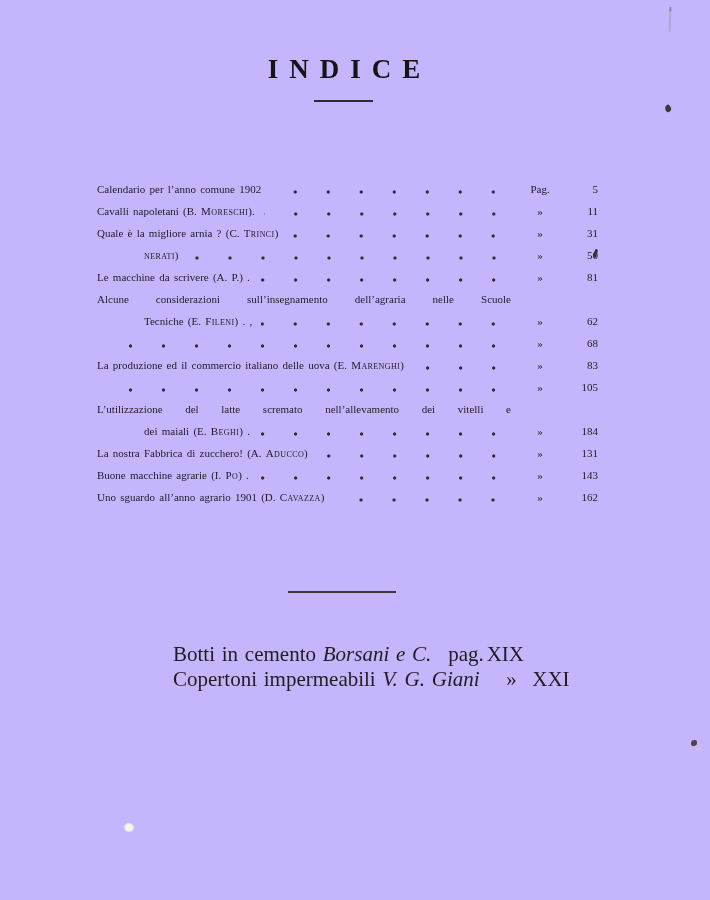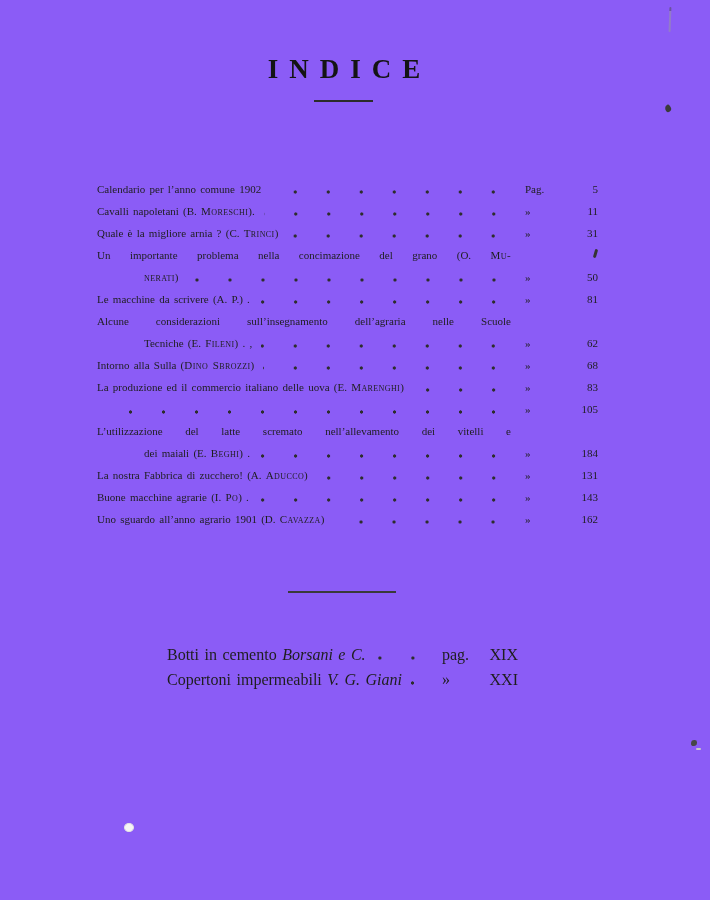--- a/index.html
+++ b/index.html
@@ -4,21 +4,21 @@
 <style>
   html, body {
     margin: 0;
     padding: 0;
     background: #ffffff;
   }
   .page {
     position: relative;
     width: 710px;
     height: 900px;
-    background: #8b5cf6;
+    background: #c4b5fd;
     overflow: hidden;
     font-family: "Liberation Serif", "DejaVu Serif", serif;
     color: #1e1e1e;
   }
 
   
   .title {
     position: absolute;
     top: 54px;
     left: 0;
@@ -65,40 +65,40 @@
   .it { font-style: italic; }
   .leader {
     flex: 1 1 0;
     min-width: 0;
     margin: 0 5px 0 9px;
     background-image: radial-gradient(circle, #2d2d2d 1.35px, rgba(0,0,0,0) 1.9px);
     background-size: 33px 6px;
     background-repeat: repeat-x;
     background-position: right 10px bottom 5px;
   }
-  .plabel { flex: 0 0 auto; width: 30px; text-align: left; }
+  .plabel { flex: 0 0 auto; width: 30px; text-align: center; }
   .pnum   { flex: 0 0 auto; width: 43px; text-align: right; }
 
   
   .mid-rule {
     position: absolute;
     top: 591px;
     left: 288px;
     width: 108px;
     height: 2px;
     background: #3a3a3a;
   }
 
   
   .ads {
     position: absolute;
     top: 642px;
-    left: 167px;
+    left: 173px;
     width: 351px;
-    font-size: 16px;
+    font-size: 21px;
     word-spacing: 1.5px;
   }
   .ads .row { line-height: 25px; height: 25px; }
   .ads .plabel { width: 36px; }
   .ads .pnum { width: 40px; }
   .ads .leader { background-position: right 8px bottom 6px; }
 
   
   .mark { position: absolute; }
   .mark-vline {
@@ -148,23 +148,20 @@
         <span class="leader"></span>
         <span class="plabel">»</span>
         <span class="pnum">11</span>
       </div>
       <div class="row">
         <span class="text"><span>Quale è la migliore arnia ? (C. </span><span class="sc">Trinci</span><span>)</span></span>
         <span class="leader"></span>
         <span class="plabel">»</span>
         <span class="pnum">31</span>
       </div>
-      <div class="row full">
-        <span class="text"><span>Un importante problema nella concimazione del grano (O. </span><span class="sc">Mu-</span></span>
-      </div>
       <div class="row indent">
         <span class="text"><span class="sc">nerati</span><span>)</span></span>
         <span class="leader"></span>
         <span class="plabel">»</span>
         <span class="pnum">50</span>
       </div>
       <div class="row">
         <span class="text"><span>Le macchine da scrivere (A. P.) .</span></span>
         <span class="leader"></span>
         <span class="plabel">»</span>
@@ -173,21 +170,20 @@
       <div class="row full">
         <span class="text"><span>Alcune considerazioni sull’insegnamento dell’agraria nelle Scuole</span></span>
       </div>
       <div class="row indent">
         <span class="text"><span>Tecniche (E. </span><span class="sc">Fileni</span><span>) .  ,</span></span>
         <span class="leader"></span>
         <span class="plabel">»</span>
         <span class="pnum">62</span>
       </div>
       <div class="row">
-        <span class="text"><span>Intorno alla Sulla (</span><span class="sc">Dino Sbrozzi</span><span>)</span></span>
         <span class="leader"></span>
         <span class="plabel">»</span>
         <span class="pnum">68</span>
       </div>
       <div class="row">
         <span class="text"><span>La produzione ed il commercio italiano delle uova (E. </span><span class="sc">Marenghi</span><span>)</span></span>
         <span class="leader"></span>
         <span class="plabel">»</span>
         <span class="pnum">83</span>
       </div>

